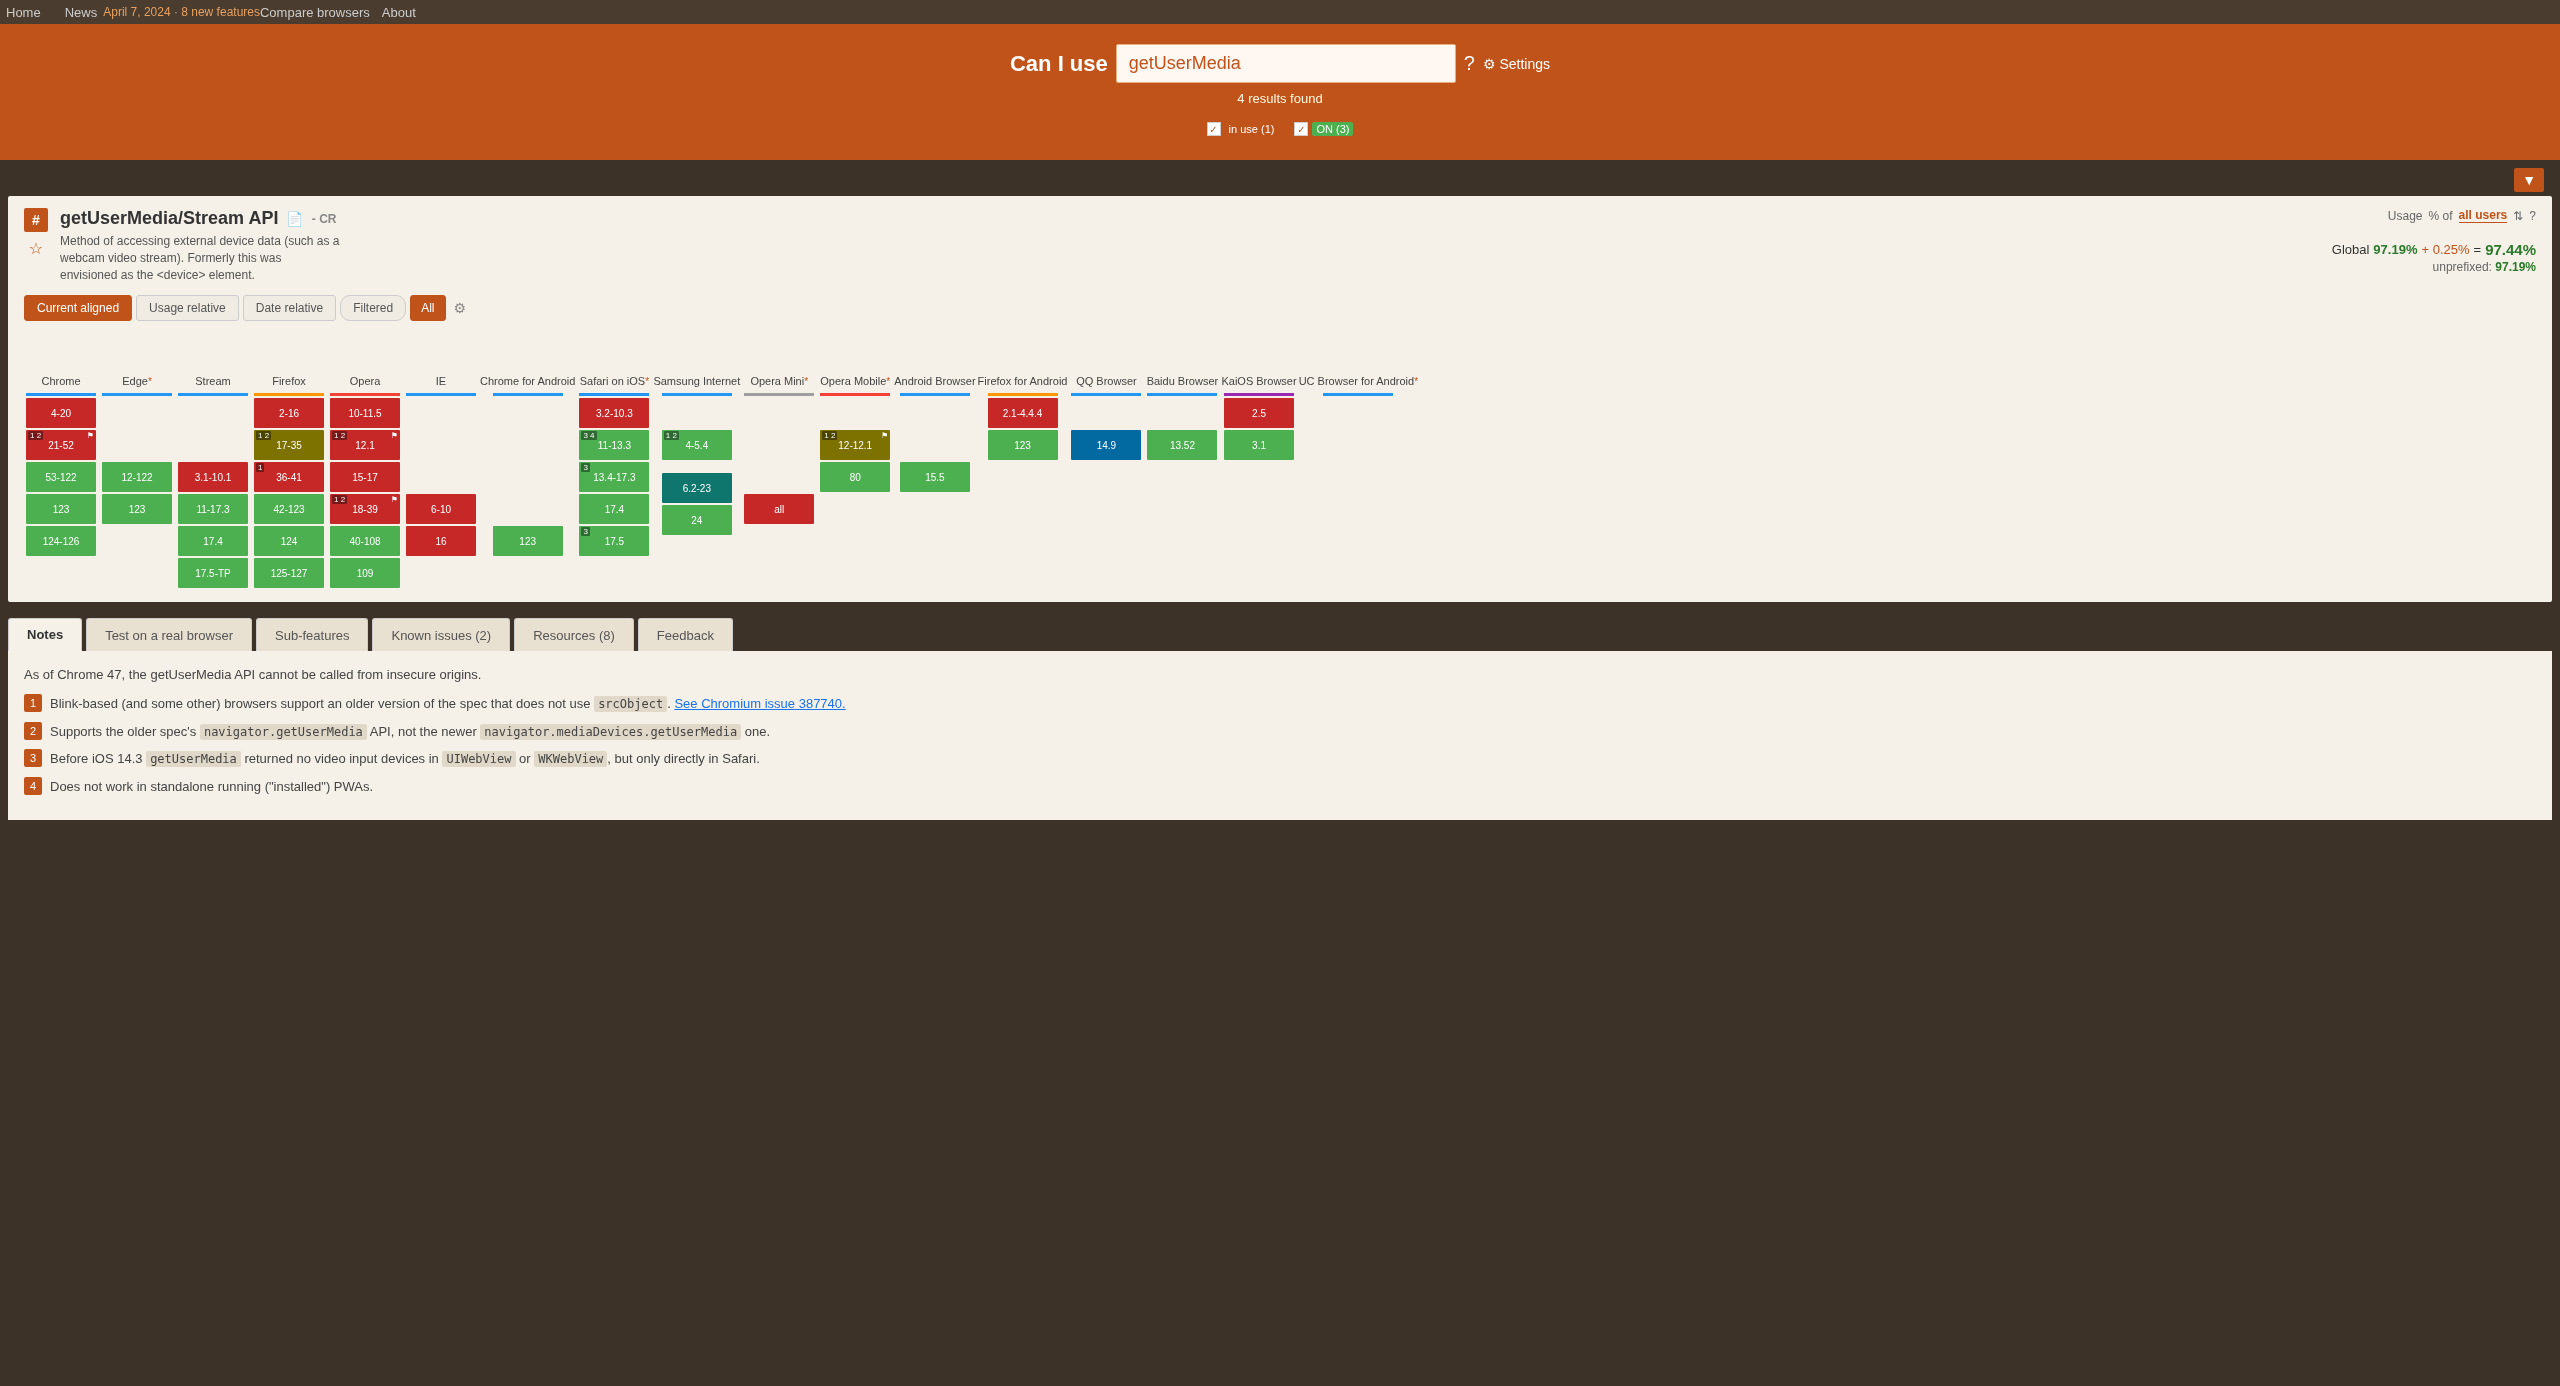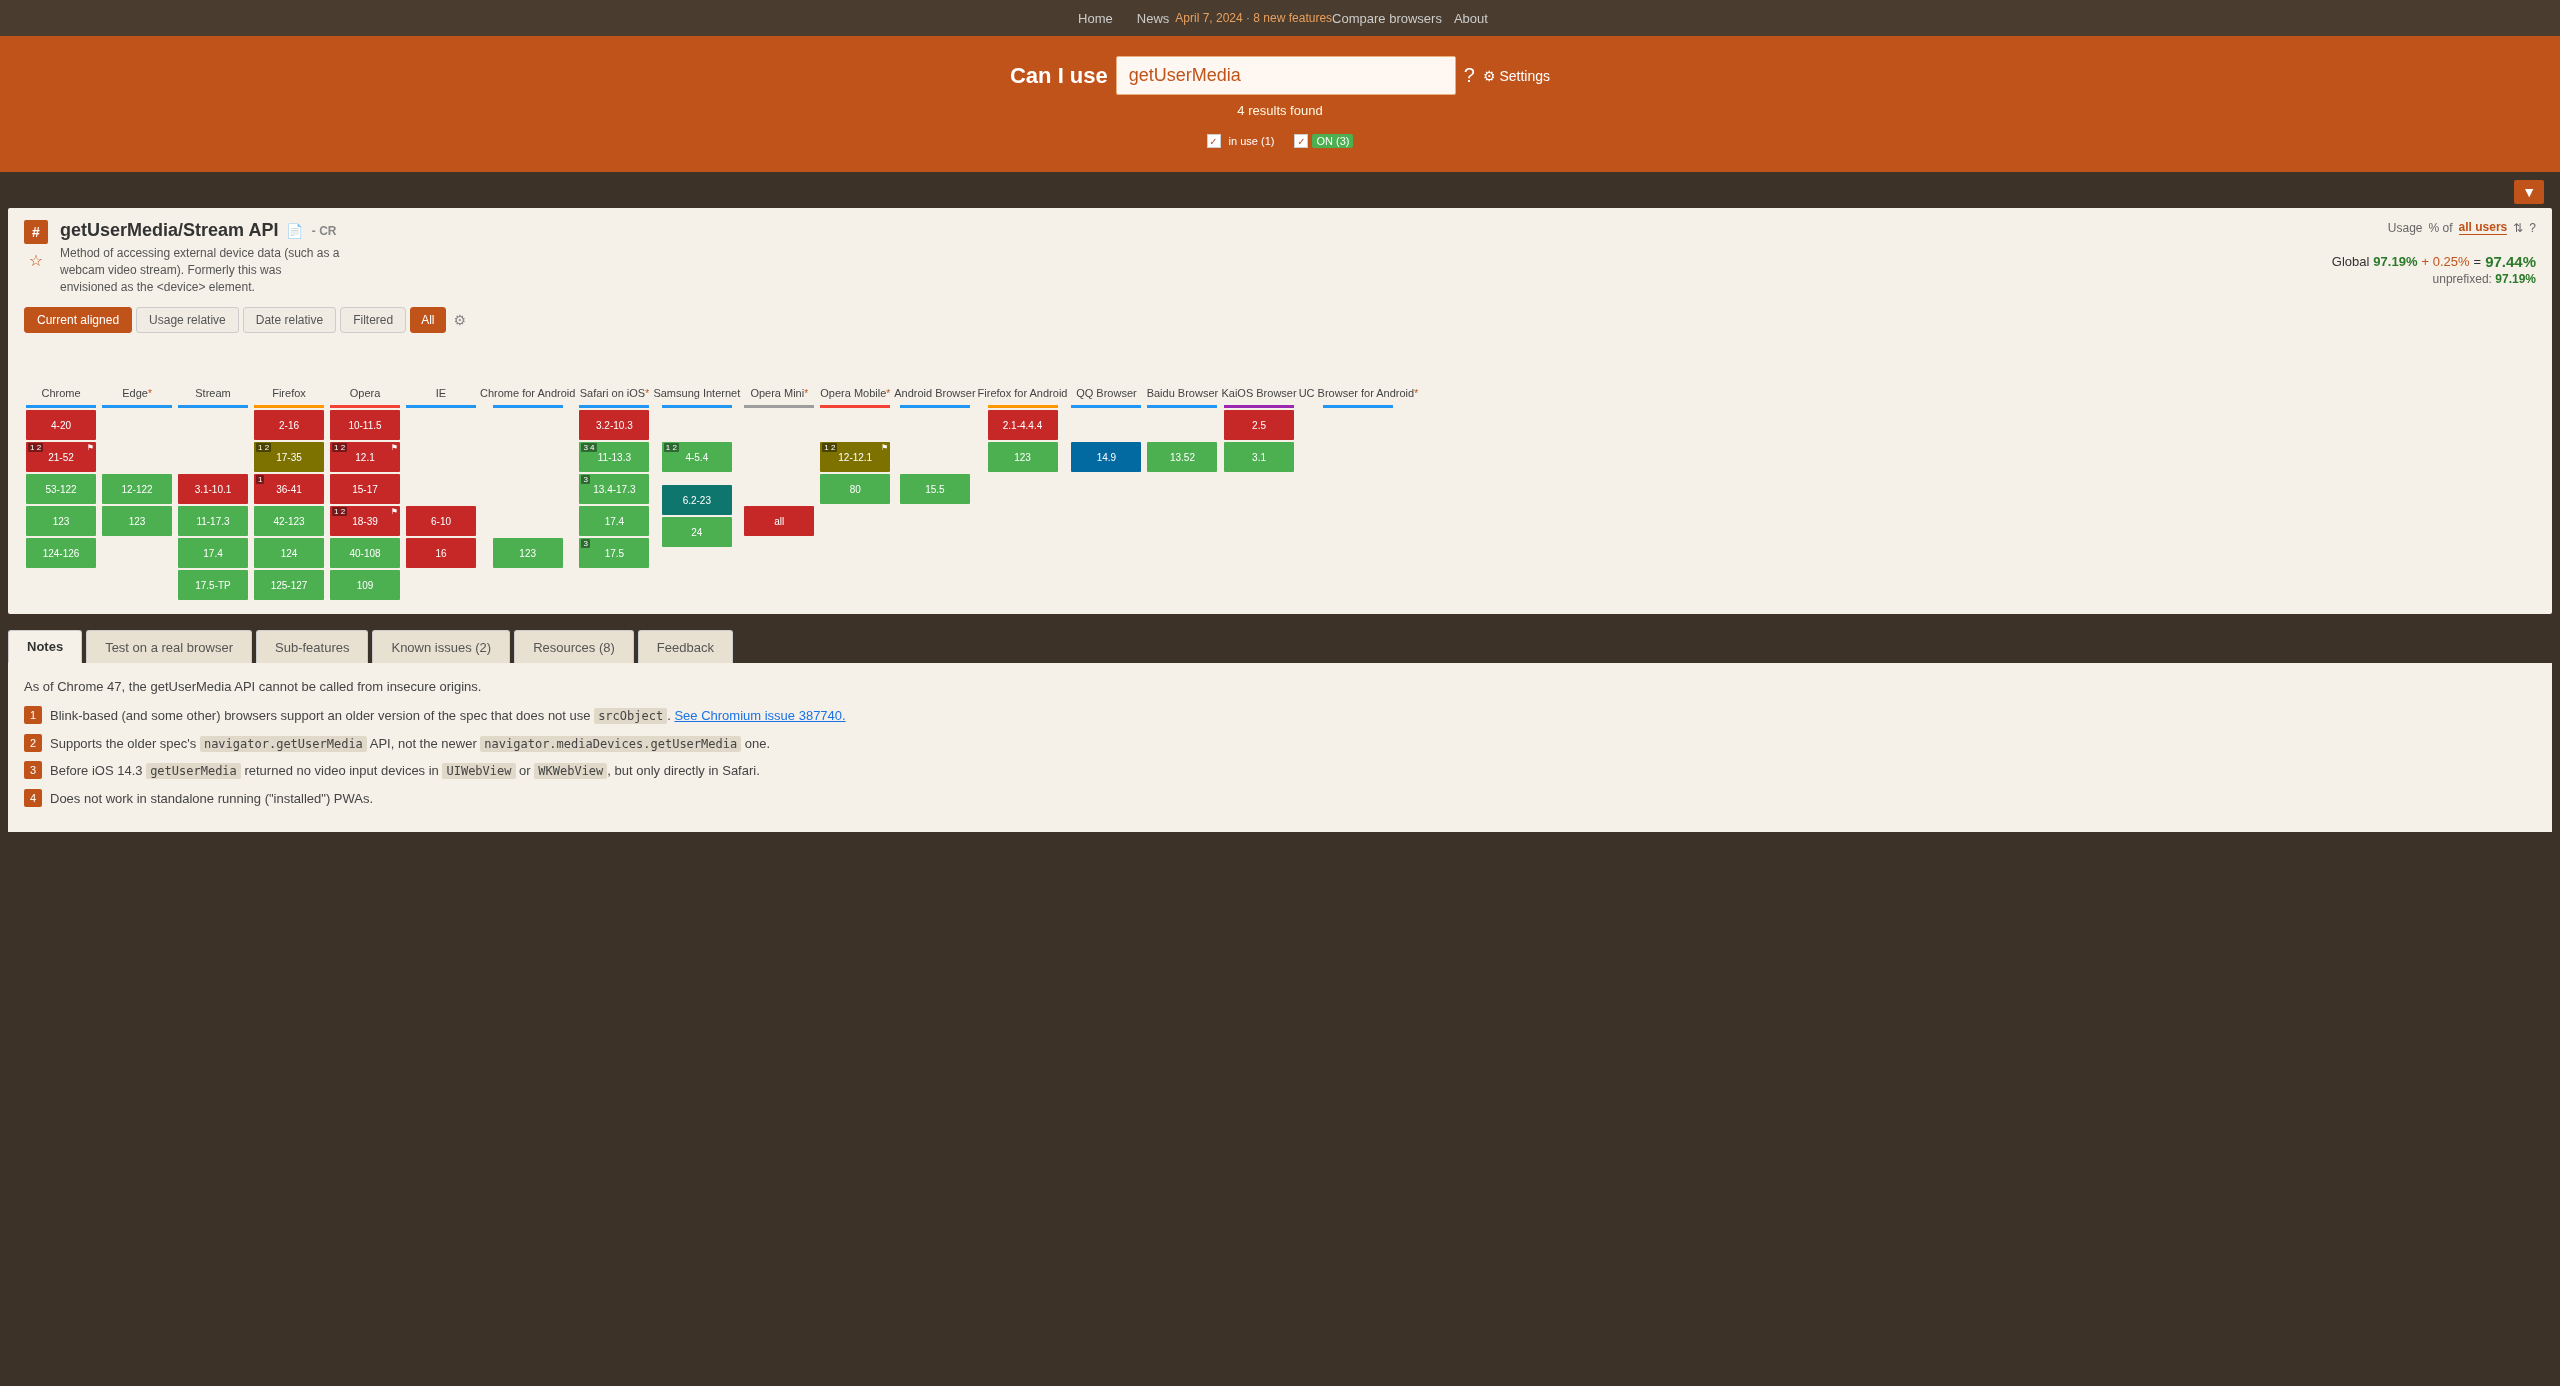--- a/index.html
+++ b/index.html
@@ -3,23 +3,23 @@
   <meta charset="utf-8">
   <style>
     * { box-sizing: border-box; margin: 0; padding: 0; }
     body { font-family: Arial, sans-serif; background: #3d3228; color: #333; font-size: 14px; }
 
     
     .top-nav {
       background: #4a3c2e;
       display: flex;
       align-items: center;
-      justify-content: center;
-      padding: 0 20px;
-      height: 36px;
+      justify-content: flex-start;
+      padding: 0 0;
+      height: 24px;
       color: #ccc;
     }
     .top-nav-left { display: flex; gap: 12px; }
     .top-nav-left a { color: #ccc; text-decoration: none; font-size: 13px; padding: 8px 6px; }
     .top-nav-center { font-size: 12px; color: #aaa; }
     .top-nav-center span { color: #e8a060; font-weight: normal; }
     .top-nav-right { display: flex; gap: 12px; }
     .top-nav-right a { color: #ccc; text-decoration: none; font-size: 13px; }
 
     
@@ -214,21 +214,21 @@
       font-size: 12px;
       border-radius: 3px;
     }
     .view-tab-filtered {
       padding: 5px 12px;
       border: 1px solid #ccc;
       background: #f0ece4;
       color: #555;
       cursor: pointer;
       font-size: 12px;
-      border-radius: 4px;
+      border-radius: 10px;
     }
     .settings-gear {
       margin-left: 4px;
       cursor: pointer;
       font-size: 14px;
       color: #888;
     }
 
     
     .browser-grid {

